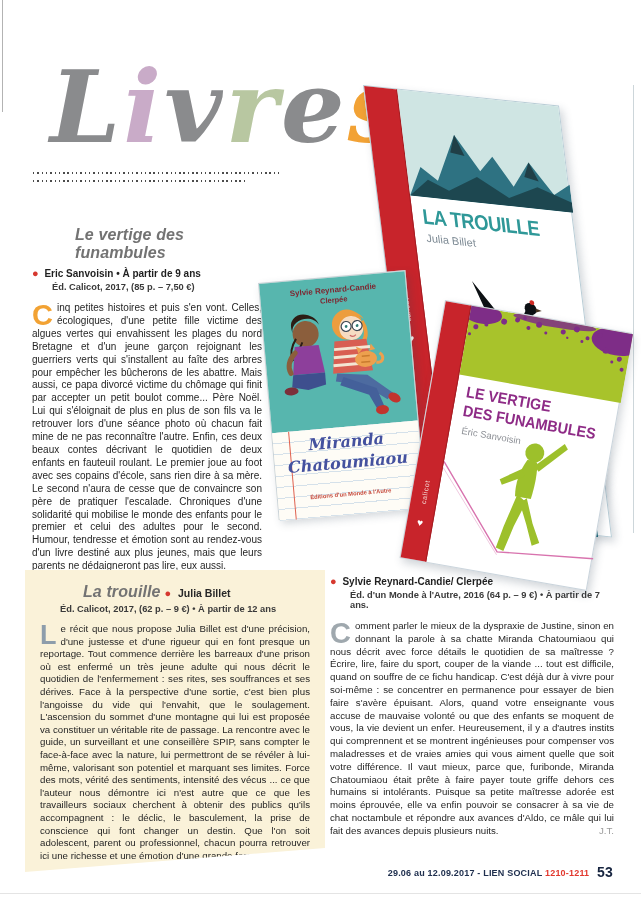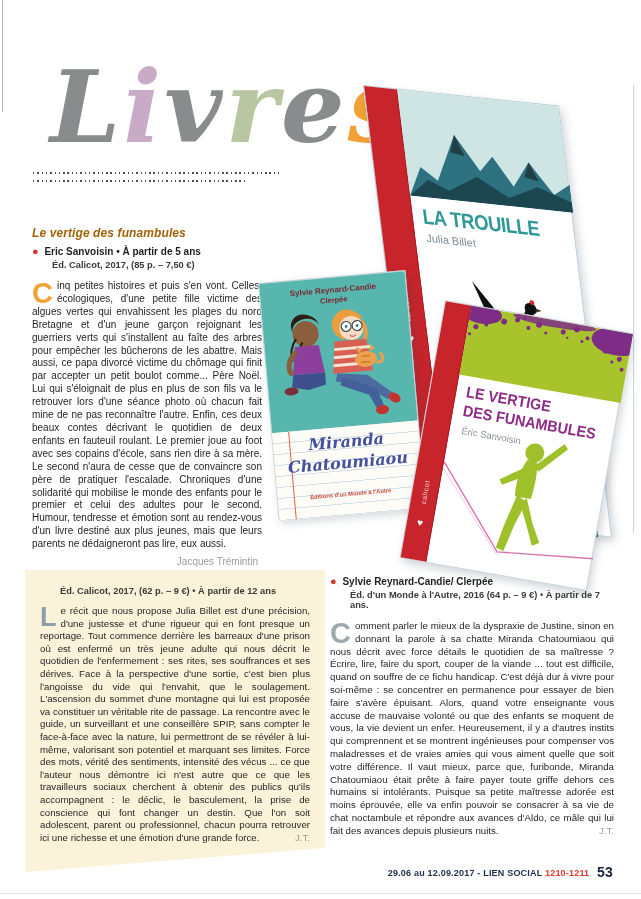--- a/index.html
+++ b/index.html
@@ -11,21 +11,21 @@
   .edge-right{position:absolute;left:633px;top:85px;width:1px;height:448px;background:#cdd6da;}
   .edge-bottom{position:absolute;left:0;top:893px;width:100%;height:1px;background:#e4e4e4;}
 
   
   .mag-title{position:absolute;left:50px;top:55px;font-family:"DejaVu Serif","Liberation Serif",serif;font-style:italic;font-size:100px;line-height:1.05;letter-spacing:3px;}
   .dotted-rule{position:absolute;left:33px;height:2px;background:repeating-linear-gradient(90deg,#4c4c4c 0 1.4px,transparent 1.4px 4.3px);}
   #rule1{top:172px;width:246px;}
   #rule2{top:180px;width:215px;}
 
   
-  .review-title{font-size:12px;font-weight:bold;font-style:italic;color:#a16207;letter-spacing:.1px;}
+  .review-title{font-size:16px;font-weight:bold;font-style:italic;color:#737373;letter-spacing:.1px;margin-left:43px;}
   .byline{margin-top:5px;font-size:10px;font-weight:bold;color:#1f1f1f;}
   .bullet{color:var(--accent-red);font-size:11px;margin-right:3px;}
   .edition{margin-top:3px;font-size:9.3px;font-weight:bold;color:#3a3a3a;padding-left:20px;}
   .body-par{text-align:justify;color:#262626;}
   .dropcap{float:left;font-weight:bold;font-size:29px;line-height:24px;margin:1px 4px 0 0;}
   .sig{font-size:10px;color:#9c9c9c;}
   .sig-right{float:right;color:#9c9c9c;}
 
   #review-1{position:absolute;left:32px;top:226px;width:230px;}
   #review-1 .body-par{margin-top:10px;font-size:10px;line-height:12.9px;}
@@ -96,28 +96,33 @@
 <h1 class="mag-title"><span style="color: rgb(138, 139, 141);">L</span><span style="color: rgb(201, 171, 200);">i</span><span style="color: rgb(138, 139, 141);">v</span><span style="color: rgb(184, 199, 161);">r</span><span style="color: rgb(138, 139, 141);">e</span><span style="color: rgb(242, 162, 53);">s</span></h1>
 <div id="rule1" class="dotted-rule"></div>
 <div id="rule2" class="dotted-rule"></div>
 
 <article id="review-1">
   <h2 class="review-title">Le vertige des funambules</h2>
   <div class="byline">
     <span class="bullet">●</span>
     <span>Eric Sanvoisin</span>
     <span>•</span>
-    <span>À partir de 5 ans</span>
+    <span>À partir de 9 ans</span>
   </div>
   <div class="edition">Éd. Calicot, 2017, (85 p. – 7,50 €)</div>
   <p class="body-par"><span class="dropcap">C</span><span>inq petites histoires et puis s'en vont. Celles, écologiques, d'une petite fille victime des algues vertes qui envahissent les plages du nord Bretagne et d'un jeune garçon rejoignant les guerriers verts qui s'installent au faîte des arbres pour empêcher les bûcherons de les abattre. Mais aussi, ce papa divorcé victime du chômage qui finit par accepter un petit boulot comme... Père Noël. Lui qui s'éloignait de plus en plus de son fils va le retrouver lors d'une séance photo où chacun fait mine de ne pas reconnaître l'autre. Enfin, ces deux beaux contes décrivant le quotidien de deux enfants en fauteuil roulant. Le premier joue au foot avec ses copains d'école, sans rien dire à sa mère. Le second n'aura de cesse que de convaincre son père de pratiquer l'escalade. Chroniques d'une solidarité qui mobilise le monde des enfants pour le premier et celui des adultes pour le second. Humour, tendresse et émotion sont au rendez-vous d'un livre destiné aux plus jeunes, mais que leurs parents ne dédaigneront pas lire, eux aussi.</span></p>
   <span class="sig">Jacques Trémintin</span>
 </article>
 
 <article id="review-2" class="cream-box">
+  <div class="title-row">
+    <span class="review-title">La trouille</span>
+    <span class="bullet">●</span>
+    <span class="inline-author">Julia Billet</span>
+  </div>
   <div class="edition">Éd. Calicot, 2017, (62 p. – 9 €) • À partir de 12 ans</div>
   <p class="body-par"><span class="dropcap">L</span><span>e récit que nous propose Julia Billet est d'une précision, d'une justesse et d'une rigueur qui en font presque un reportage. Tout commence derrière les barreaux d'une prison où est enfermé un très jeune adulte qui nous décrit le quotidien de l'enfermement : ses rites, ses souffrances et ses dérives. Face à la perspective d'une sortie, c'est bien plus l'angoisse du vide qui l'envahit, que le soulagement. L'ascension du sommet d'une montagne qui lui est proposée va constituer un véritable rite de passage. La rencontre avec le guide, un surveillant et une conseillère SPIP, sans compter le face-à-face avec la nature, lui permettront de se révéler à lui-même, valorisant son potentiel et marquant ses limites. Force des mots, vérité des sentiments, intensité des vécus ... ce que l'auteur nous démontre ici n'est autre que ce que les travailleurs sociaux cherchent à obtenir des publics qu'ils accompagnent : le déclic, le basculement, la prise de conscience qui font changer un destin. Que l'on soit adolescent, parent ou professionnel, chacun pourra retrouver ici une richesse et une émotion d'une grande force.</span> <span class="sig-right">J.T.</span></p>
 </article>
 
 <article id="review-3">
   <div class="byline">
     <span class="bullet">●</span>
     <span>Sylvie Reynard-Candie/ Clerpée</span>
   </div>
   <div class="edition">Éd. d'un Monde à l'Autre, 2016 (64 p. – 9 €) • À partir de 7 ans.</div>

